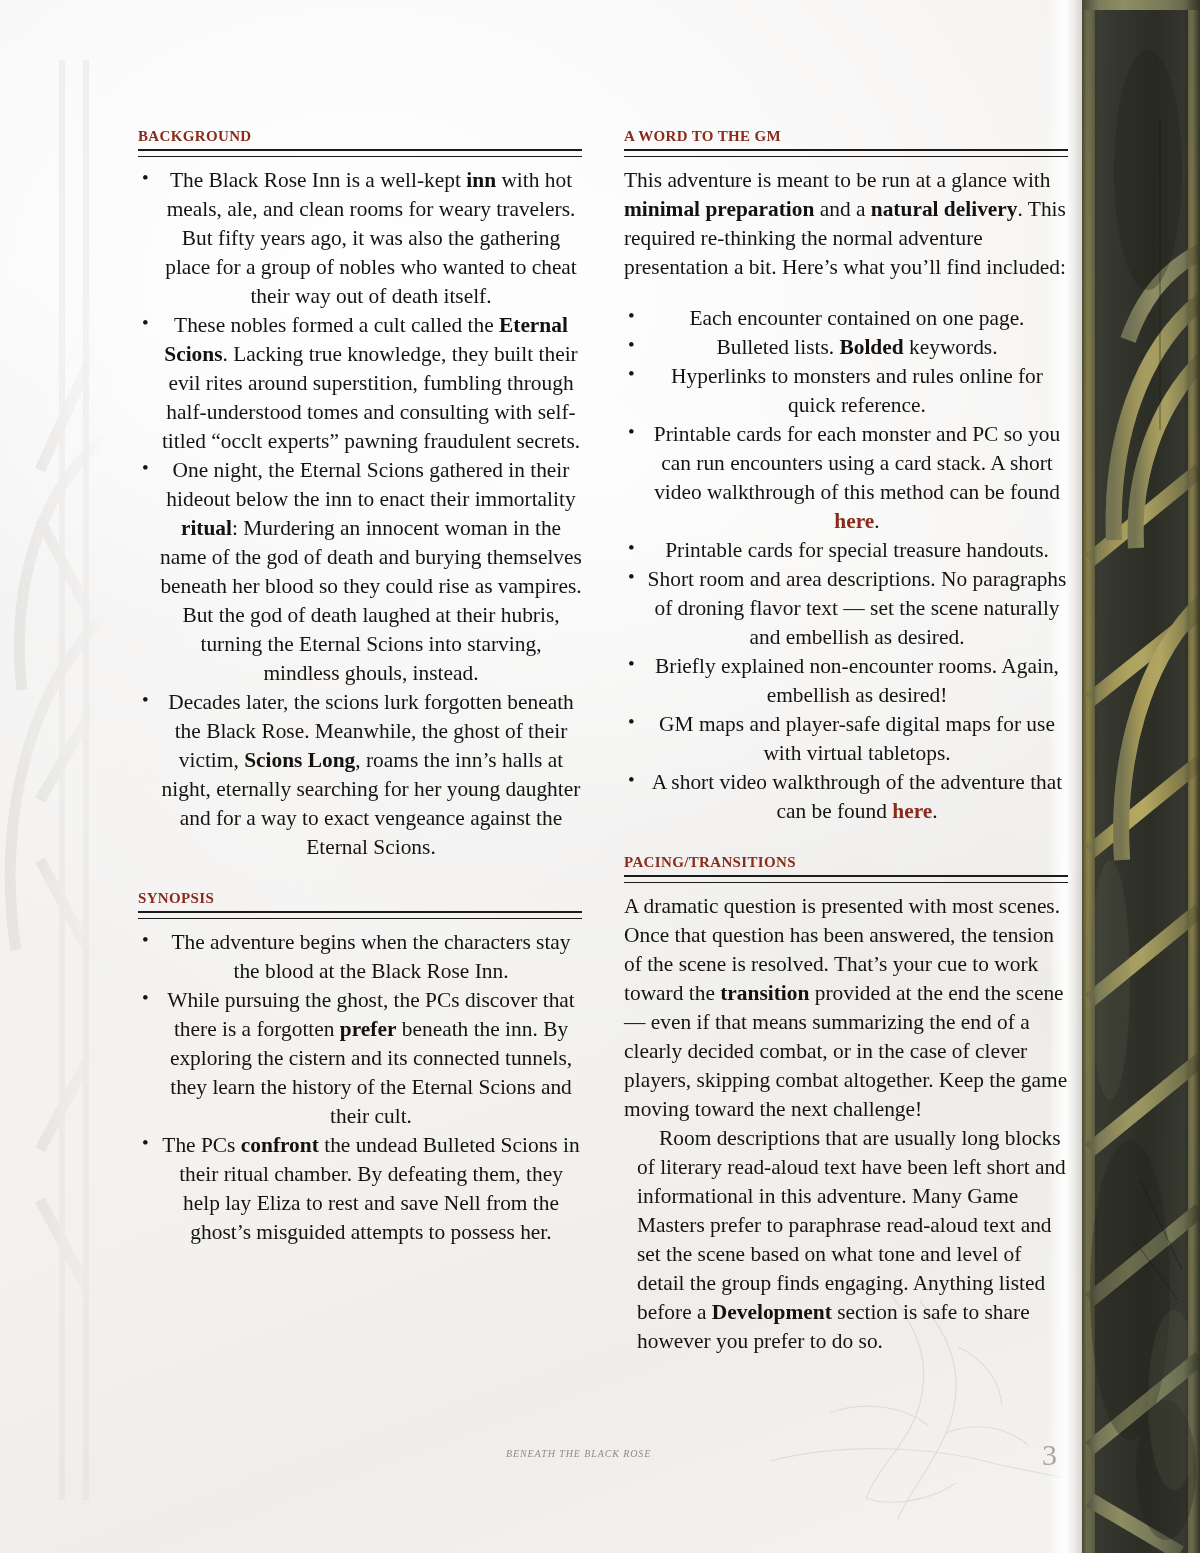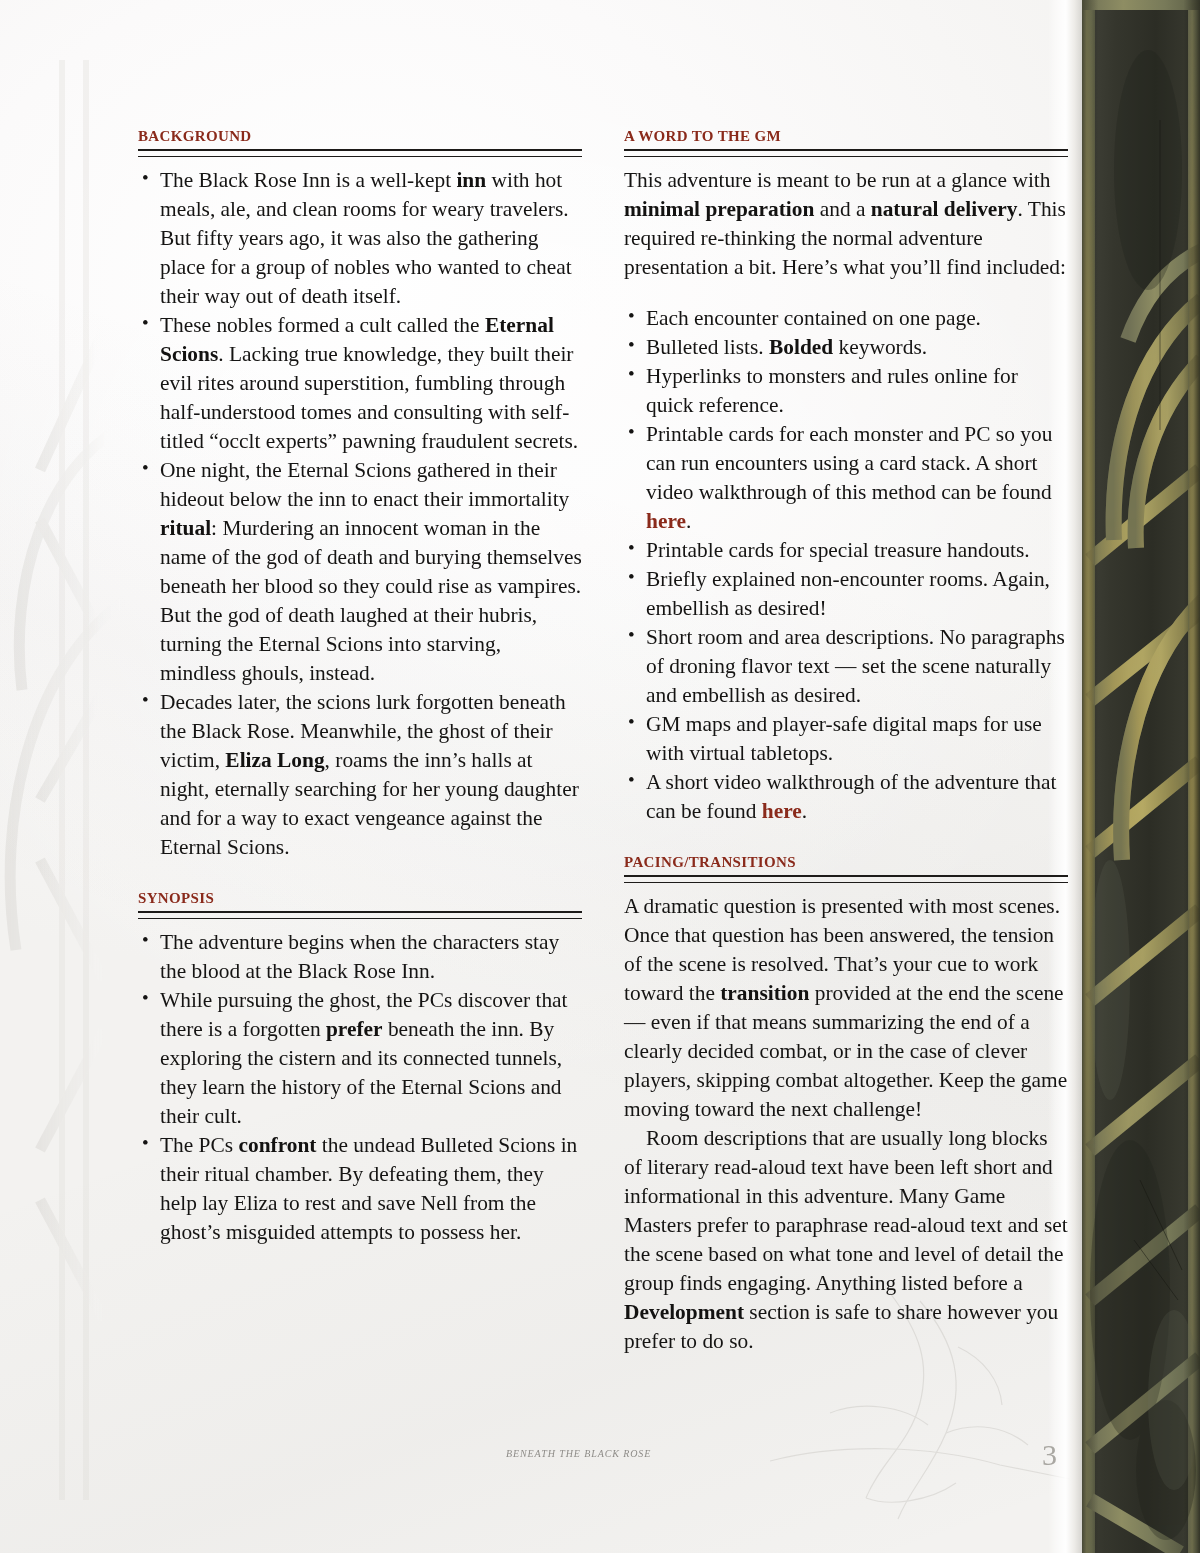--- a/index.html
+++ b/index.html
@@ -120,38 +120,38 @@
     padding: 0;
     list-style: none;
   }
   ul.bullets > li {
     position: relative;
     padding-left: 22px;
     margin: 0 0 0 0;
     font-size: 21.4px;
     line-height: 1.355;
     color: #151413;
-    text-align: left;
+    text-align: center;
   }
   ul.bullets > li::before {
     content: "•";
     position: absolute;
     left: 4px;
     top: -1px;
     font-size: 19px;
     color: #151413;
   }
 
   p.para {
     margin: 0;
     font-size: 21.4px;
     line-height: 1.355;
     color: #151413;
   }
-  p.para.indent { text-indent: 22px; }
+  p.para.indent { text-indent: 22px; margin-left: 13px; }
   .gap-before-head { height: 28px; }
   .gap-after-intro { height: 22px; }
 
   b, strong { font-weight: bold; color: #131211; }
   .link {
     color: #8a2a1b;
     font-weight: bold;
   }
 
   
@@ -331,21 +331,21 @@
   <div class="content">
 
     <div class="col">
 
       <h2 class="section-head">BACKGROUND</h2>
       <div class="rule"></div>
       <ul class="bullets">
           <li><span>The Black Rose Inn is a well-kept </span><b>inn</b><span> with hot meals, ale, and clean rooms for weary travelers. But fifty years ago, it was also the gathering place for a group of nobles who wanted to cheat their way out of death itself.</span></li>
           <li><span>These nobles formed a cult called the </span><b>Eternal Scions</b><span>. Lacking true knowledge, they built their evil rites around superstition, fumbling through half-understood tomes and consulting with self-titled “occlt experts” pawning fraudulent secrets.</span></li>
           <li><span>One night, the Eternal Scions gathered in their hideout below the inn to enact their immortality </span><b>ritual</b><span>: Murdering an innocent woman in the name of the god of death and burying themselves beneath her blood so they could rise as vampires. But the god of death laughed at their hubris, turning the Eternal Scions into starving, mindless ghouls, instead.</span></li>
-          <li><span>Decades later, the scions lurk forgotten beneath the Black Rose. Meanwhile, the ghost of their victim, </span><b>Eliza Long</b><span>, roams the inn’s halls at night, eternally searching for her young daughter and for a way to exact vengeance against the Eternal Scions.</span></li>
+          <li><span>Decades later, the scions lurk forgotten beneath the Black Rose. Meanwhile, the ghost of their victim, </span><b>Scions Long</b><span>, roams the inn’s halls at night, eternally searching for her young daughter and for a way to exact vengeance against the Eternal Scions.</span></li>
         </ul>
 
       <div class="gap-before-head"></div>
 
       <h2 class="section-head">SYNOPSIS</h2>
       <div class="rule"></div>
       <ul class="bullets">
           <li><span>The adventure begins when the characters stay the blood at the Black Rose Inn.</span></li>
           <li><span>While pursuing the ghost, the PCs discover that there is a forgotten </span><b>prefer</b><span> beneath the inn. By exploring the cistern and its connected tunnels, they learn the history of the Eternal Scions and their cult.</span></li>
           <li><span>The PCs </span><b>confront</b><span> the undead Bulleted Scions in their ritual chamber. By defeating them, they help lay Eliza to rest and save Nell from the ghost’s misguided attempts to possess her.</span></li>
@@ -357,22 +357,22 @@
       <h2 class="section-head">A WORD TO THE GM</h2>
       <div class="rule"></div>
       <p class="para"><span>This adventure is meant to be run at a glance with </span><b>minimal preparation</b><span> and a </span><b>natural delivery</b><span>. This required re-thinking the normal adventure presentation a bit. Here’s what you’ll find included:</span></p>
       <div class="gap-after-intro"></div>
       <ul class="bullets">
           <li><span>Each encounter contained on one page.</span></li>
           <li><span>Bulleted lists. </span><b>Bolded</b><span> keywords.</span></li>
           <li><span>Hyperlinks to monsters and rules online for quick reference.</span></li>
           <li><span>Printable cards for each monster and PC so you can run encounters using a card stack. A short video walkthrough of this method can be found </span><span class="link">here</span><span>.</span></li>
           <li><span>Printable cards for special treasure handouts.</span></li>
+          <li><span>Short room and area descriptions. No paragraphs of droning flavor text — set the scene naturally and embellish as desired.</span></li>
           <li><span>Briefly explained non-encounter rooms. Again, embellish as desired!</span></li>
-          <li><span>Short room and area descriptions. No paragraphs of droning flavor text — set the scene naturally and embellish as desired.</span></li>
           <li><span>GM maps and player-safe digital maps for use with virtual tabletops.</span></li>
           <li><span>A short video walkthrough of the adventure that can be found </span><span class="link">here</span><span>.</span></li>
         </ul>
 
       <div class="gap-before-head"></div>
 
       <h2 class="section-head">PACING/TRANSITIONS</h2>
       <div class="rule"></div>
       <div>
           <p class="para"><span>A dramatic question is presented with most scenes. Once that question has been answered, the tension of the scene is resolved. That’s your cue to work toward the </span><b>transition</b><span> provided at the end the scene — even if that means summarizing the end of a clearly decided combat, or in the case of clever players, skipping combat altogether. Keep the game moving toward the next challenge!</span></p>

